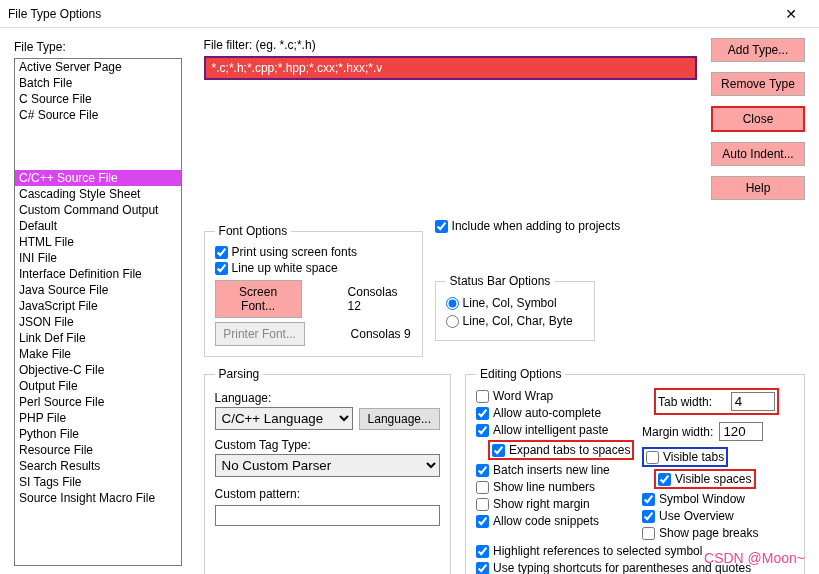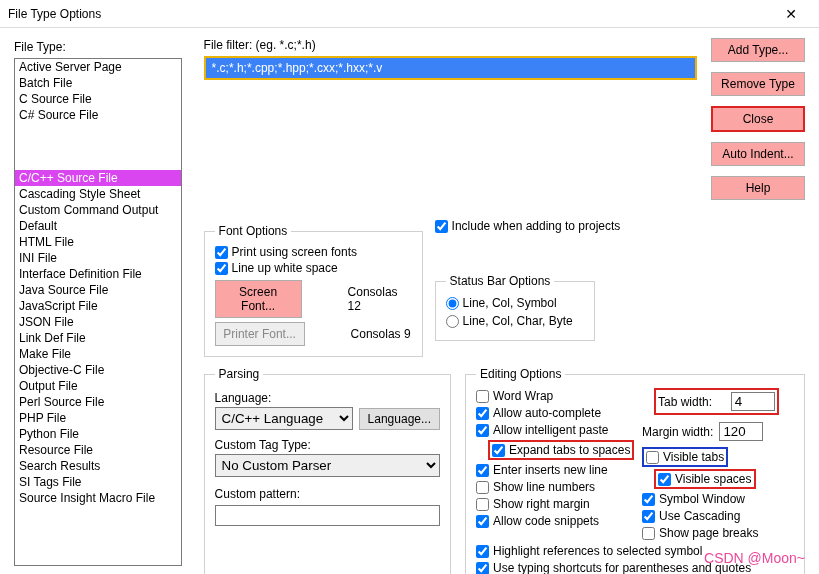--- a/index.html
+++ b/index.html
@@ -10,21 +10,21 @@
 .main { display: flex; height: 546px; }
 .left-col { width: 198px; padding: 12px 4px 8px 14px; display: flex; flex-direction: column; }
 .left-col .lbl { margin-bottom: 4px; }
 .listbox { flex: 1; border: 1px solid #7a7a7a; overflow-y: scroll; background: #fff; }
 .listbox .item { padding: 1px 4px; white-space: nowrap; cursor: pointer; }
 .listbox .item.sel { background: #d946ef; color: #fff; margin-top: 47px; }
 .right-col { flex: 1; padding: 10px 14px 8px 18px; position: relative; }
 .row1 { display: flex; align-items: flex-start; gap: 14px; }
 .filterblk { flex: 1; }
 .filterblk .lbl { margin-bottom: 4px; }
-.filterinput { width: 100%; border: 2px solid #eab308; padding: 3px 6px; background: #3b82f6; color: #fff; font-size: 12px; }
+.filterinput { width: 100%; border: 2px solid #701a75; padding: 3px 6px; background: #ef4444; color: #fff; font-size: 12px; }
 .btncol { width: 94px; display: flex; flex-direction: column; gap: 10px; }
 .btn { border: 1px solid #adadad; background: #fca5a5; padding: 4px 6px; text-align: center; cursor: pointer; font-size: 12px; }
 .btn.hl-red { border: 2px solid #d22; }
 .btn.disabled { color: #888; background: #eee; }
 fieldset { border: 1px solid #d0d0d0; padding: 6px 10px 10px 10px; margin-top: 10px; }
 legend { padding: 0 4px; font-size: 12px; }
 .chk { display: flex; align-items: center; gap: 4px; padding: 1px 0; white-space: nowrap; }
 .chk input { margin: 0; }
 .fontopts-row { display: flex; gap: 12px; margin-top: 14px; }
 .fontopts { width: 219px; }
@@ -183,21 +183,21 @@
               </span>
             <span class="hl-red-box">
                 <label class="chk">
                   <input type="checkbox" checked="" style="">
                   <span>Expand tabs to spaces</span>
                 </label>
               </span>
             <span class="spanchk">
                 <label class="chk">
                   <input type="checkbox" checked="" style="">
-                  <span>Enter inserts new line</span>
+                  <span>Batch inserts new line</span>
                 </label>
               </span>
             <span class="spanchk">
                 <label class="chk">
                   <input type="checkbox" style="">
                   <span>Show line numbers</span>
                 </label>
               </span>
             <span class="spanchk">
                 <label class="chk">
@@ -234,21 +234,21 @@
               </span>
             <span class="spanchk">
                 <label class="chk">
                   <input type="checkbox" checked="" style="">
                   <span>Symbol Window</span>
                 </label>
               </span>
             <span class="spanchk">
                 <label class="chk">
                   <input type="checkbox" checked="" style="">
-                  <span>Use Cascading</span>
+                  <span>Use Overview</span>
                 </label>
               </span>
             <span class="spanchk">
                 <label class="chk">
                   <input type="checkbox" style="">
                   <span>Show page breaks</span>
                 </label>
               </span>
           </div>
         </div>

